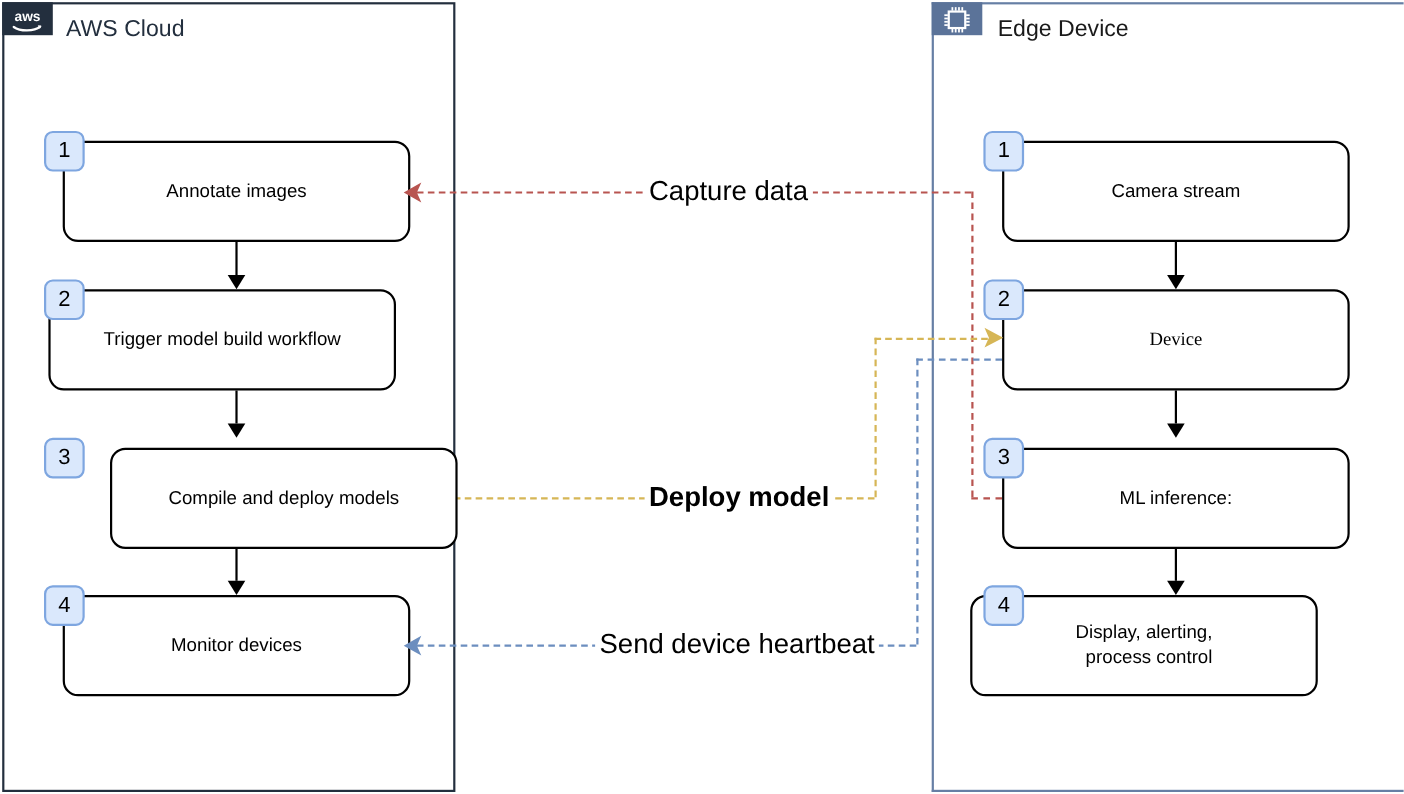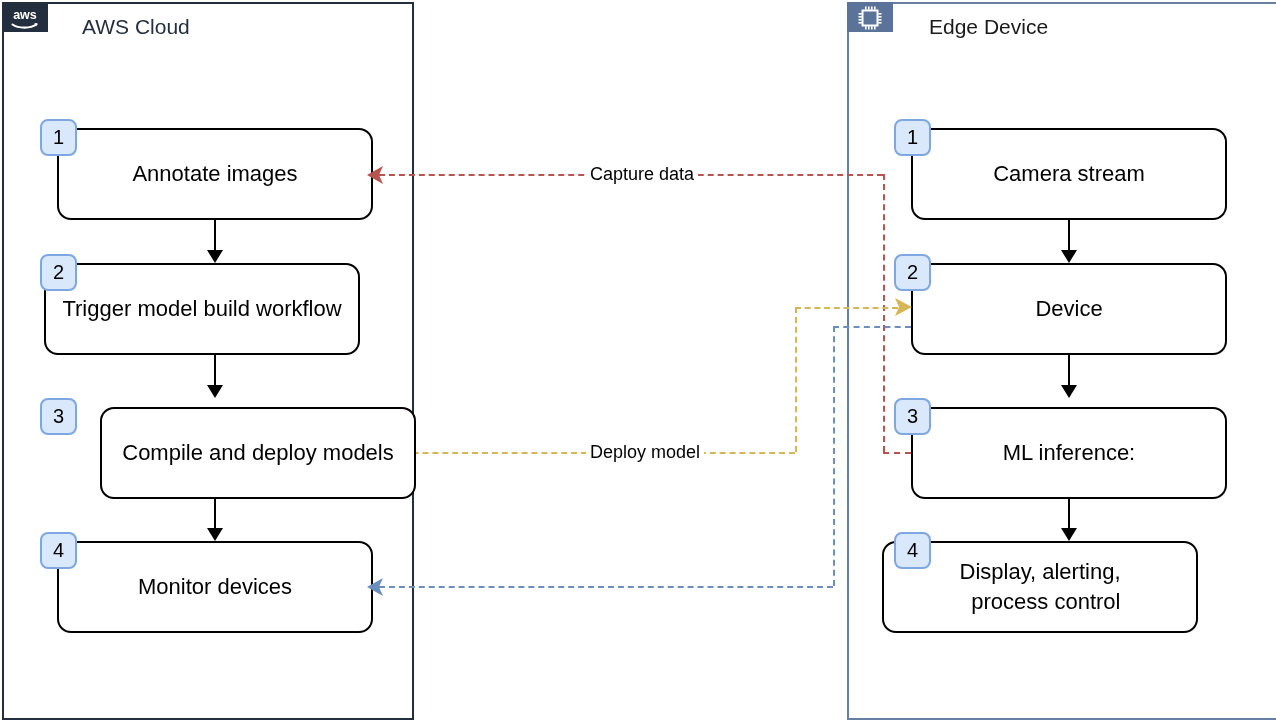--- a/index.html
+++ b/index.html
@@ -57,39 +57,38 @@
   .group-edge .group-iconbox { background: #5b7399; }
 
   .group-title {
     position: absolute;
     top: 0;
     height: 46px;
     line-height: 46px;
     font-size: 21px;
     color: #232f3e;
     white-space: nowrap;
-    margin-left: 22px;
   }
   .group-aws .group-title { left: 56px; }
   .group-edge .group-title { left: 58px; color: #1a1a1a; }
 
   
   .node {
     position: absolute;
     box-sizing: border-box;
     width: 316px;
     height: 92px;
     border: 2px solid #000000;
     border-radius: 14px;
     background: #ffffff;
     display: flex;
     align-items: center;
     justify-content: center;
     text-align: center;
-    font-size: 22px;
+    font-size: 17px;
     color: #000000;
     line-height: 1.35;
     padding: 0 14px;
     z-index: 5;
   }
   .node-label { display: block; }
 
   
   .badge {
     position: absolute;
@@ -135,21 +134,21 @@
   .c-red  { border-color: #b85450; }
   .c-gold { border-color: #d6b656; }
   .c-blue { border-color: #6c8ebf; }
 
   
   .arrow-svg { position: absolute; z-index: 6; overflow: visible; }
 
   
   .edge-label {
     position: absolute;
-    font-size: 18px;
+    font-size: 25px;
     color: #000000;
     background: #ffffff;
     padding: 0 4px;
     white-space: nowrap;
     line-height: 22px;
     height: 22px;
     z-index: 7;
   }
 </style>
 </head>
@@ -232,21 +231,21 @@
   <div class="vconn" style="left:214px; top:499px; height:29px;"></div>
   <div class="arrowhead-down" style="left:207px; top:528px;"></div>
 
   <div class="node" style="left:911px; top:128px;">
     <span class="node-label">Camera stream</span>
   </div>
   <div class="badge" style="left:894px; top:119px;">
     <span>1</span>
   </div>
 
-  <div class="node" style="left:911px; top:263px;">
+  <div class="node" style="left:911px; top:263px;font-family:Liberation Serif, serif;">
     <span class="node-label">Device</span>
   </div>
   <div class="badge" style="left:894px; top:254px;">
     <span>2</span>
   </div>
 
   <div class="node" style="left:911px; top:407px;">
     <div>
       <span class="node-label">ML inference:</span>
     </div>
@@ -281,22 +280,23 @@
     <path d="M1 11 L17 2 L13 11 L17 20 Z" fill="#b85450"></path>
   </svg>
   <div class="edge-label" style="left:586px; top:163px;">Capture data</div>
 
   <div class="seg seg-h c-gold" style="left:373px; top:452px; width:422px;"></div>
   <div class="seg seg-v c-gold" style="left:795px; top:307px; height:145px;"></div>
   <div class="seg seg-h c-gold" style="left:795px; top:307px; width:103px;"></div>
   <svg class="arrow-svg" style="left:892px; top:297px;" width="22" height="22">
     <path d="M20 10 L3 1 L7 10 L3 19 Z" fill="#d6b656"></path>
   </svg>
-  <div class="edge-label" style="left:586px; top:441px;">Deploy model</div>
+  <div class="edge-label" style="left:586px; top:441px;font-weight:bold;">Deploy model</div>
 
   <div class="seg seg-h c-blue" style="left:833px; top:326px; width:78px;"></div>
   <div class="seg seg-v c-blue" style="left:833px; top:326px; height:260px;"></div>
   <div class="seg seg-h c-blue" style="left:379px; top:586px; width:454px;"></div>
   <svg class="arrow-svg" style="left:366px; top:576px;" width="20" height="22">
     <path d="M1 11 L17 2 L13 11 L17 20 Z" fill="#6c8ebf"></path>
   </svg>
+  <div class="edge-label" style="left:541px; top:575px;">Send device heartbeat</div>
 
 </div>
 
 </body></html>

